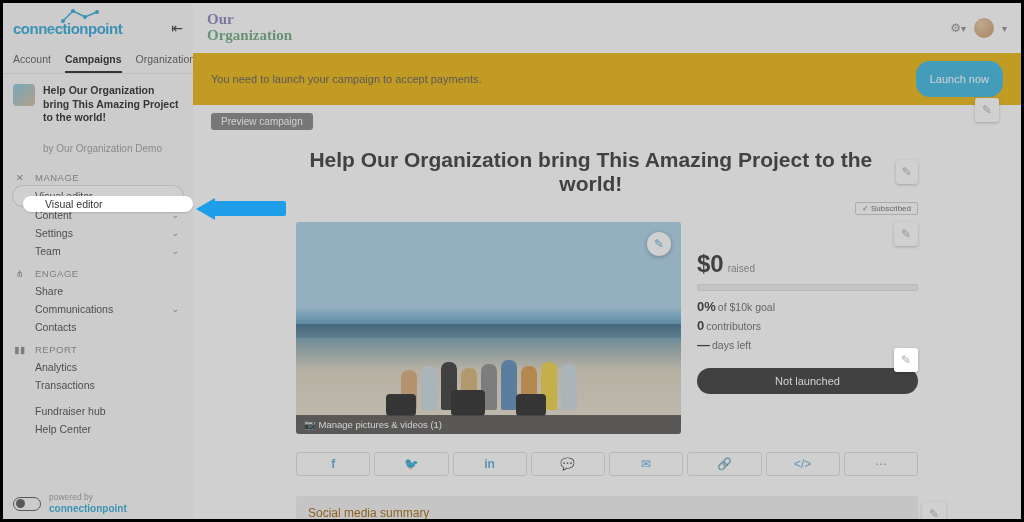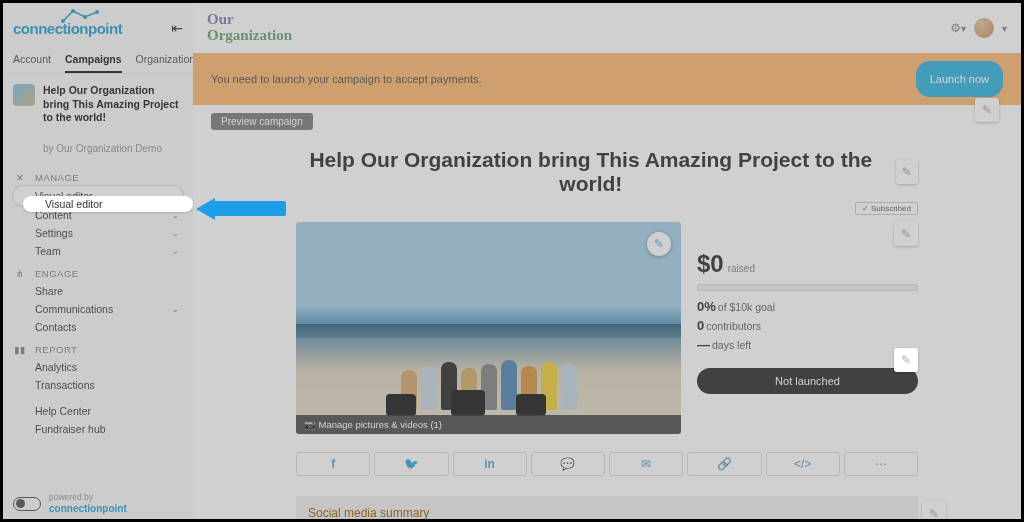--- a/index.html
+++ b/index.html
@@ -40,21 +40,21 @@
   .powered { font-size:8.5px; color:#999; line-height:1.1;}
   .powered .pl { color:#2ca7d8; font-size:10px; font-weight:600;}
   
   .top-bar { height:50px; display:flex; align-items:center; padding:0 14px; }
   .org-title { font-family: Georgia, serif; font-size:15px; font-weight:700; line-height:1.05; }
   .org-title .l1 { color:#8a7fb8; display:block;}
   .org-title .l2 { color:#6aa87a; display:block;}
   .top-right { margin-left:auto; display:flex; align-items:center; gap:8px; color:#888;}
   .avatar-sm { width:20px; height:20px; border-radius:50%; background: radial-gradient(circle at 35% 30%, #e8c8a0, #c89060); }
   
-  .alert-bar { background:#fdba74; display:flex; align-items:center; padding:8px 18px; font-size:11px; color:#555;}
+  .alert-bar { background:#eab308; display:flex; align-items:center; padding:8px 18px; font-size:11px; color:#555;}
   .alert-btn { margin-left:auto; background:#35b6e0; color:#fff; border:none; border-radius:14px; padding:12px 14px; font-size:11px; cursor:pointer;}
   
   .content { padding: 8px 18px 0; }
   .preview-chip { display:inline-block; background:#808080; color:#fff; font-size:10px; padding:3px 10px; border-radius:3px;}
   
   .page-area { padding: 18px 85px 0; position:relative;}
   .page-title-row { display:flex; align-items:center; justify-content:center; gap:10px; margin-bottom:4px;}
   .page-title { font-size:21px; font-weight:700; color:#333; text-align:center;}
   .edit-dot { width:24px; height:24px; border-radius:3px; background:#fff; box-shadow:0 1px 3px rgba(0,0,0,0.25); display:flex; align-items:center; justify-content:center; color:#aaa; font-size:12px; cursor:pointer;}
   .sub-chip-row { text-align:right; margin:0 0 8px 0;}
@@ -157,22 +157,22 @@
   </div>
   <div class="side-section">
     <div class="side-section-hdr">
         <span class="sicon">▮▮</span>
         <span>REPORT</span>
       </div>
     <div class="side-item">Analytics</div>
     <div class="side-item">Transactions</div>
   </div>
   <div class="side-section">
+    <div class="side-item" style="padding-left:22px;">Fundraiser hub</div>
     <div class="side-item" style="padding-left:22px;">Help Center</div>
-    <div class="side-item" style="padding-left:22px;">Fundraiser hub</div>
   </div>
   <div class="sidebar-footer">
     <div class="toggle"></div>
     <div class="powered">
       <span>powered by</span><br>
       <span class="pl">connectionpoint</span>
     </div>
   </div>
 </div>
 

